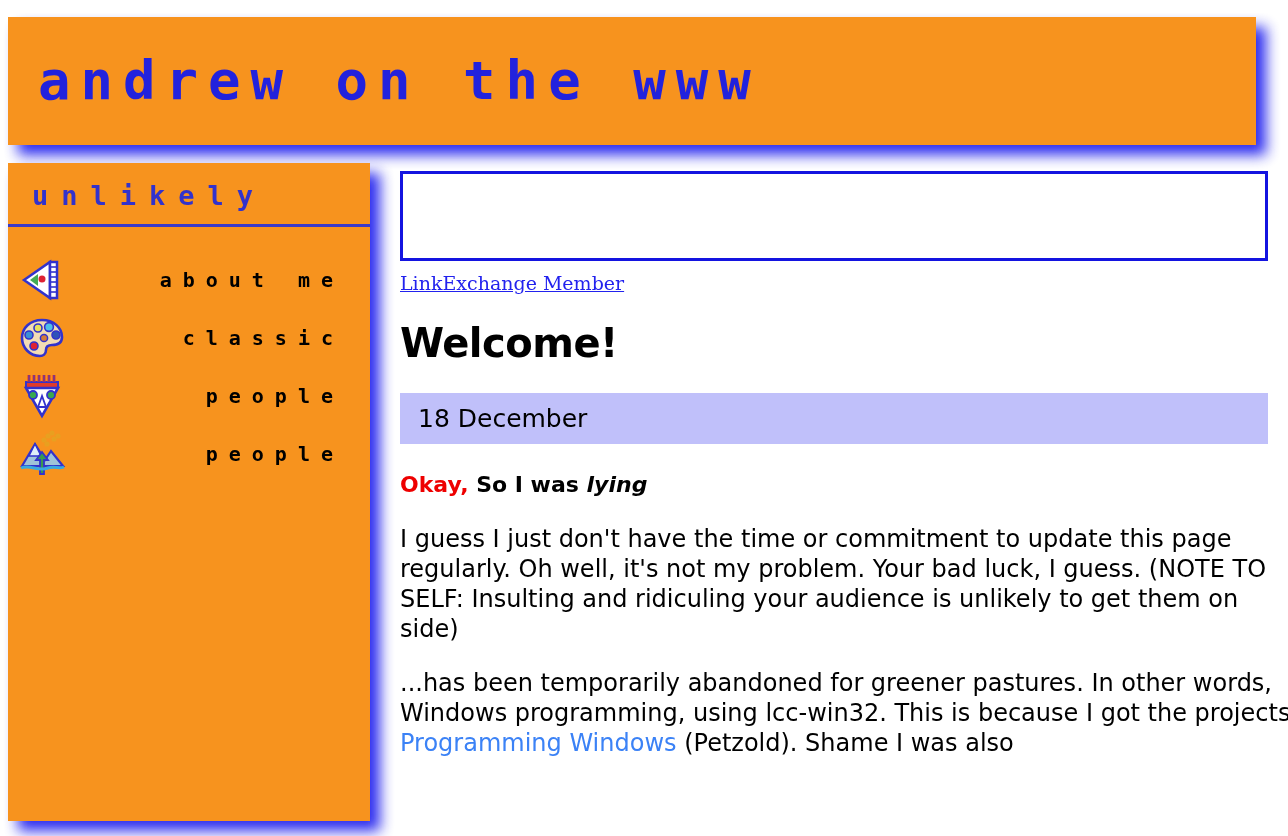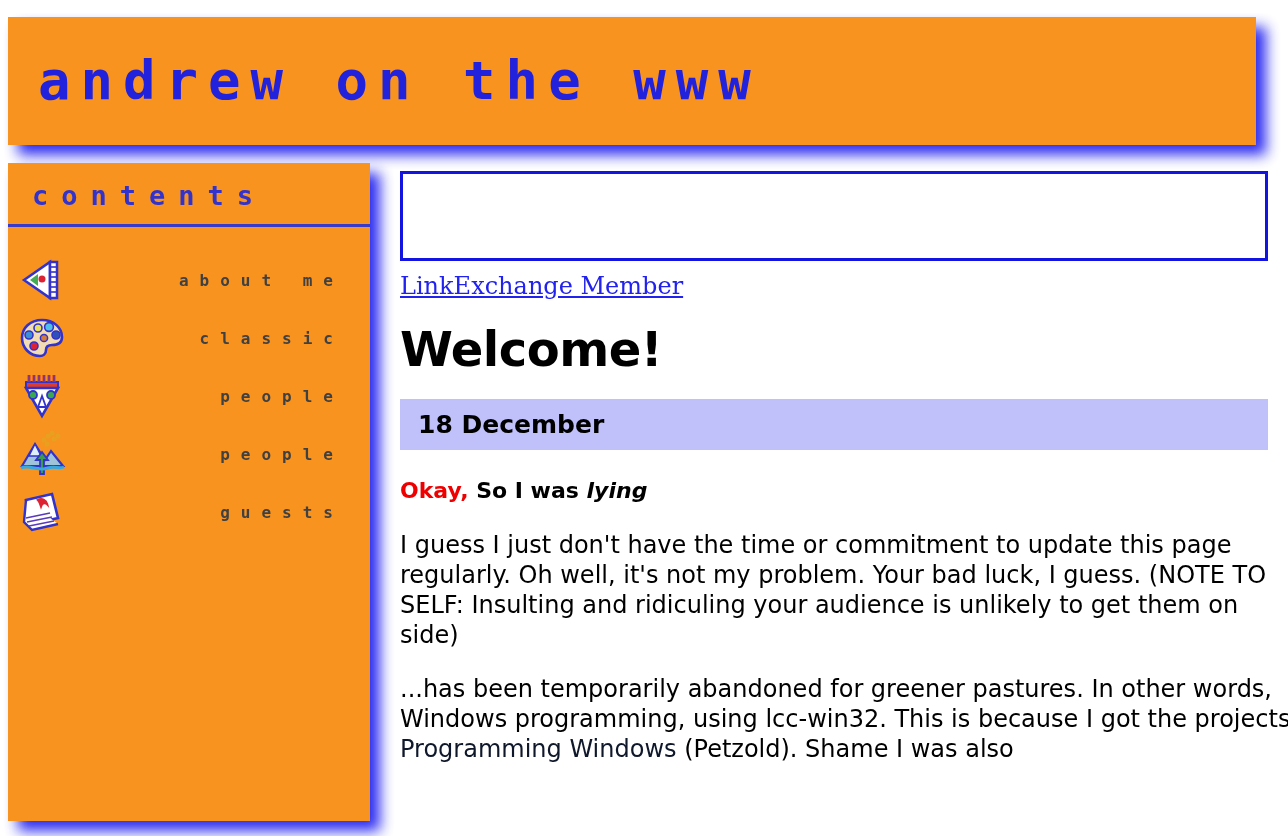--- a/index.html
+++ b/index.html
@@ -112,23 +112,23 @@
     width: 48px;
     height: 48px;
     flex: 0 0 48px;
     display: block;
   }
   .menu-label {
     flex: 1 1 auto;
     text-align: right;
     padding-right: 26px;
     font-family: "DejaVu Sans Mono", "Liberation Mono", monospace;
-    font-size: 16px;
-    font-weight: bold;
-    color: #404040;
+    font-size: 20px;
+    font-weight: bold;
+    color: #000000;
     letter-spacing: 11px;
     white-space: nowrap;
   }
 
   
   .content {
     position: absolute;
     left: 400px;
     top: 158px;
     width: 868px;
@@ -138,58 +138,58 @@
     width: 868px;
     height: 90px;
     border: 3px solid #1414e0;
     background: #ffffff;
   }
   .link-row {
     margin-top: 11px;
   }
   .le-link {
     font-family: "DejaVu Serif", "Liberation Serif", serif;
-    font-size: 24px;
+    font-size: 19px;
     color: #2222ee;
     text-decoration: underline;
     cursor: pointer;
   }
   h1.welcome {
-    font-size: 48px;
+    font-size: 40px;
     font-weight: bold;
     margin: 26px 0 0 0;
     letter-spacing: -0.5px;
     line-height: 46px;
   }
   .date-bar {
     margin-top: 27px;
     width: 868px;
     background: #c0c0fa;
     padding: 11px 0 11px 18px;
     box-sizing: border-box;
     font-size: 25px;
-    font-weight: bold;
+    font-weight: normal;
     letter-spacing: 0px;
   }
   .sub-head {
     margin-top: 26px;
     font-size: 22px;
     font-weight: bold;
     line-height: 30px;
   }
   .sub-head .hl { color: #ee0000; }
   .sub-head .it { font-style: italic; }
   p.body-text {
     font-size: 24px;
     line-height: 30px;
     margin: 24px 0 0 0;
     width: 900px;
   }
   p.body-text a, .inline-link {
-    color: #0f172a;
+    color: #3b82f6;
     text-decoration: none;
   }
   .clip {
     position: absolute;
     left: 0; top: 13px;
     width: 1288px; height: 836px;
     overflow: hidden;
   }
 </style>
 </head>
@@ -201,21 +201,21 @@
     <div class="banner-shadow"></div>
     <div class="banner">
       <div class="banner-title">andrew on the www</div>
     </div>
   </div>
 
   <div class="sidebar-wrap">
     <div class="sidebar-shadow"></div>
     <div class="sidebar">
 
-      <div class="contents-title">contents</div>
+      <div class="contents-title">unlikely</div>
       <div class="contents-rule"></div>
 
       <nav class="menu">
 
         <a class="menu-item">
           <span class="menu-icon">
             <svg viewBox="0 0 48 48" width="48" height="48">
               <polygon points="6,24 32,6 32,42" fill="#ffffff" stroke="#3232cc" stroke-width="2.5"></polygon>
               <rect x="32" y="6" width="7" height="36" fill="#ffffff" stroke="#3232cc" stroke-width="2.5"></rect>
               <line x1="33" y1="11" x2="39" y2="11" stroke="#3232cc" stroke-width="1.6"></line>
@@ -274,31 +274,20 @@
                 <circle cx="26" cy="10" r="1.6"></circle>
                   <circle cx="34" cy="3" r="1.6"></circle>
                 <circle cx="40" cy="6" r="1.6"></circle>
                   <circle cx="29" cy="14" r="1.6"></circle>
               </g>
             </svg>
           </span>
           <span class="menu-label">people</span>
         </a>
 
-        <a class="menu-item">
-          <span class="menu-icon">
-            <svg viewBox="0 0 48 48" width="48" height="48">
-              <path d="M8,12 L34,6 L40,30 L14,36 Z" fill="#ffffff" stroke="#3232cc" stroke-width="2.6"></path>
-              <path d="M20,12 C24,10 28,12 29,16 C27,14 24,15 23,18 C22,15 21,13 20,12 Z" fill="#dd2233" stroke="#dd2233" stroke-width="2.4"></path>
-              <path d="M8,12 L6,34 L14,42 L40,36" fill="#ffffff" stroke="#3232cc" stroke-width="2.4"></path>
-              <path d="M8,30 L32,25 M9,34 L34,29 M11,38 L36,33" stroke="#5a3ab8" stroke-width="1.6" fill="none"></path>
-            </svg>
-          </span>
-          <span class="menu-label">guests</span>
-        </a>
 
 
       </nav>
     </div>
   </div>
 
   <main class="content">
 
     <div class="ad-box"></div>
 

